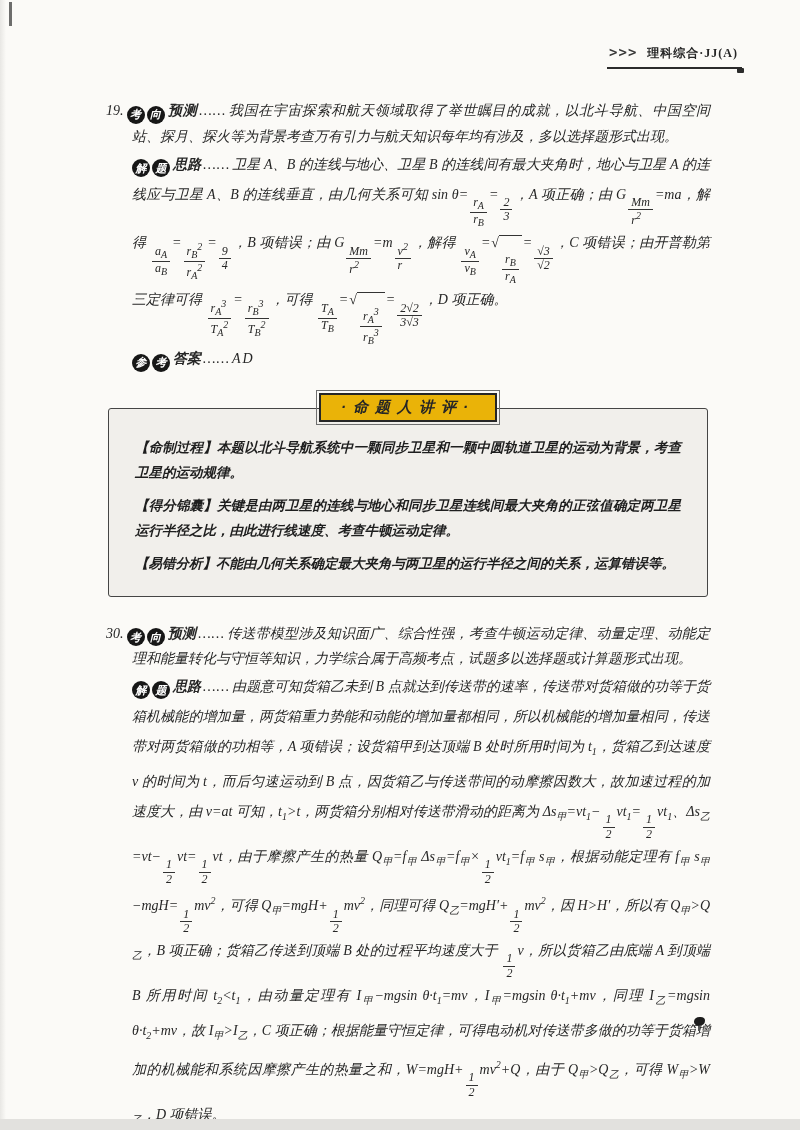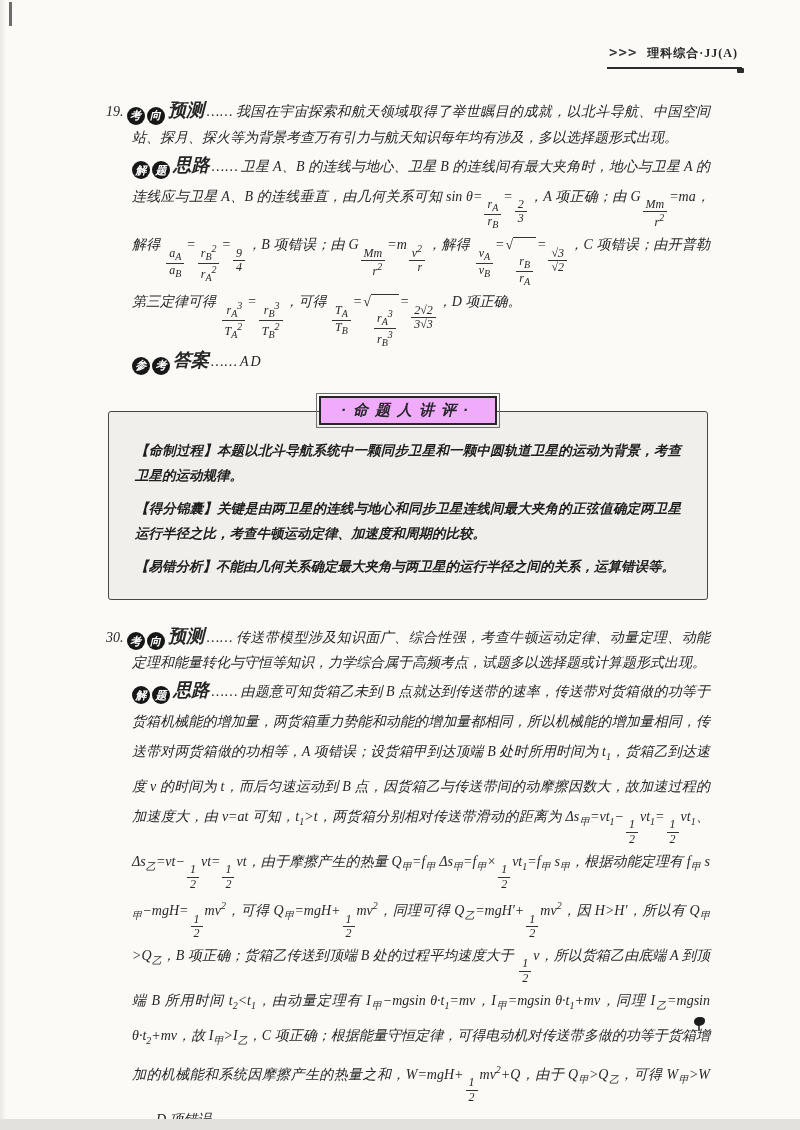--- a/index.html
+++ b/index.html
@@ -39,43 +39,43 @@
   .para.hang{text-indent:-26px;}
   .qnum{font-size:14px;padding-right:3px;}
   .badge{display:inline-flex;gap:2px;margin-right:3px;vertical-align:-3px;text-indent:0;}
   .bchar{
     width:18px;height:18px;border-radius:50%;
     background:#171717;color:#fff;
     font-size:11px;font-weight:700;
     display:inline-flex;align-items:center;justify-content:center;
     font-family:"Liberation Sans","DejaVu Sans",sans-serif;
   }
-  .plabel{font-weight:700;font-family:"Liberation Sans","DejaVu Sans",sans-serif;font-size:18px;}
+  .plabel{font-weight:700;font-family:"Liberation Sans","DejaVu Sans",sans-serif;font-size:14px;}
   .dots{letter-spacing:1px;padding:0 2px;}
   .answer-text{letter-spacing:2px;margin-top:37px;}
 
   sub,sup{font-size:10px;}
-  .frac{display:inline-flex;flex-direction:column;text-align:right;vertical-align:-0.6em;line-height:1.15;font-size:12px;margin:0 2px;}
+  .frac{display:inline-flex;flex-direction:column;text-align:left;vertical-align:-0.6em;line-height:1.15;font-size:12px;margin:0 2px;}
   .frac .num{border-bottom:1px solid #333;padding:0 3px;}
   .frac .den{padding:0 3px;}
   .sqrt{display:inline-flex;align-items:flex-start;margin:0 1px;}
   .sqrt .rad{line-height:1.2;}
   .sqrt .ov{border-top:1px solid #333;display:inline-block;padding:0 1px;}
 
   .review{
     position:relative;
     margin:36px 2px 24px 2px;
     background:#f1efeb;
     border:1.5px solid #454545;
     border-radius:3px;
     padding:18px 18px 12px 18px;
   }
   .review-title{
     position:absolute;top:-16px;left:50%;transform:translateX(-50%);
-    background:#f0abfc;
+    background:#eab308;
     border:2px solid #262626;
     outline:1px solid #6f6f6f;outline-offset:2px;
     padding:3px 20px;
     font-weight:700;font-size:15px;letter-spacing:7px;white-space:nowrap;
     font-family:"Liberation Sans","DejaVu Sans",sans-serif;
   }
   .rline{
     margin:8px;font-size:13.5px;line-height:25px;text-align:justify;
     font-family:"Liberation Sans","DejaVu Sans",sans-serif;
     font-weight:600;color:#1e1e1e;
@@ -169,21 +169,21 @@
         <span class="badge">
             <span class="bchar">参</span>
             <span class="bchar">考</span>
           </span><span class="plabel">答案</span><span class="dots">……</span><span class="answer-text">AD</span>
       </p>
     </section>
 
     <section class="review">
       <div class="review-title">·命题人讲评·</div>
       <p class="rline">【命制过程】本题以北斗导航系统中一颗同步卫星和一颗中圆轨道卫星的运动为背景，考查卫星的运动规律。</p>
-      <p class="rline">【得分锦囊】关键是由两卫星的连线与地心和同步卫星连线间最大夹角的正弦值确定两卫星运行半径之比，考查牛顿运动定律、加速度和周期的比较。</p>
+      <p class="rline">【得分锦囊】关键是由两卫星的连线与地心和同步卫星连线间最大夹角的正弦值确定两卫星运行半径之比，由此进行线速度、考查牛顿运动定律。</p>
       <p class="rline">【易错分析】不能由几何关系确定最大夹角与两卫星的运行半径之间的关系，运算错误等。</p>
     </section>
 
     <section class="question">
       <p class="para hang">
         <span class="qnum">30.</span><span class="badge">
             <span class="bchar">考</span>
             <span class="bchar">向</span>
           </span><span class="plabel">预测</span><span class="dots">……</span><span class="ptext">传送带模型涉及知识面广、综合性强，考查牛顿运动定律、动量定理、动能定理和能量转化与守恒等知识，力学综合属于高频考点，试题多以选择题或计算题形式出现。</span>
       </p>

